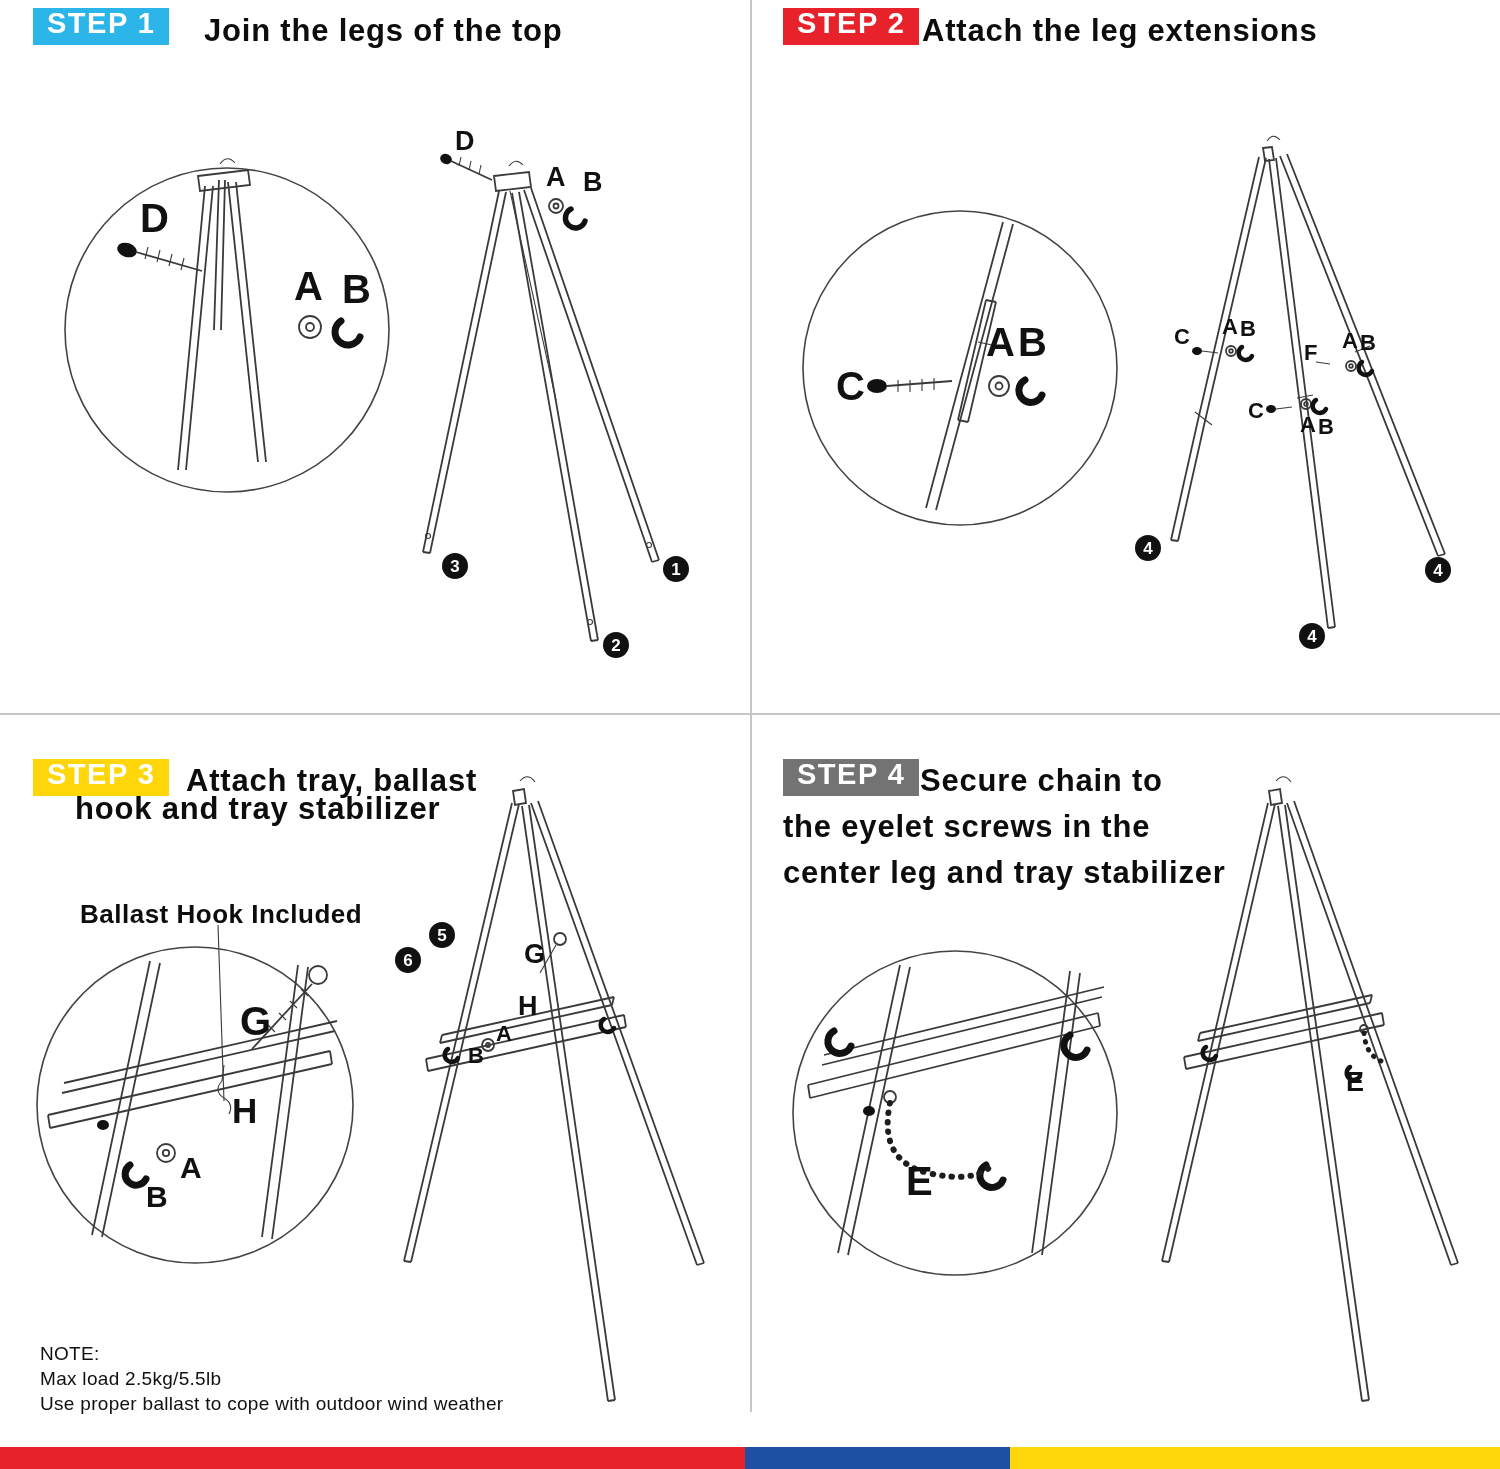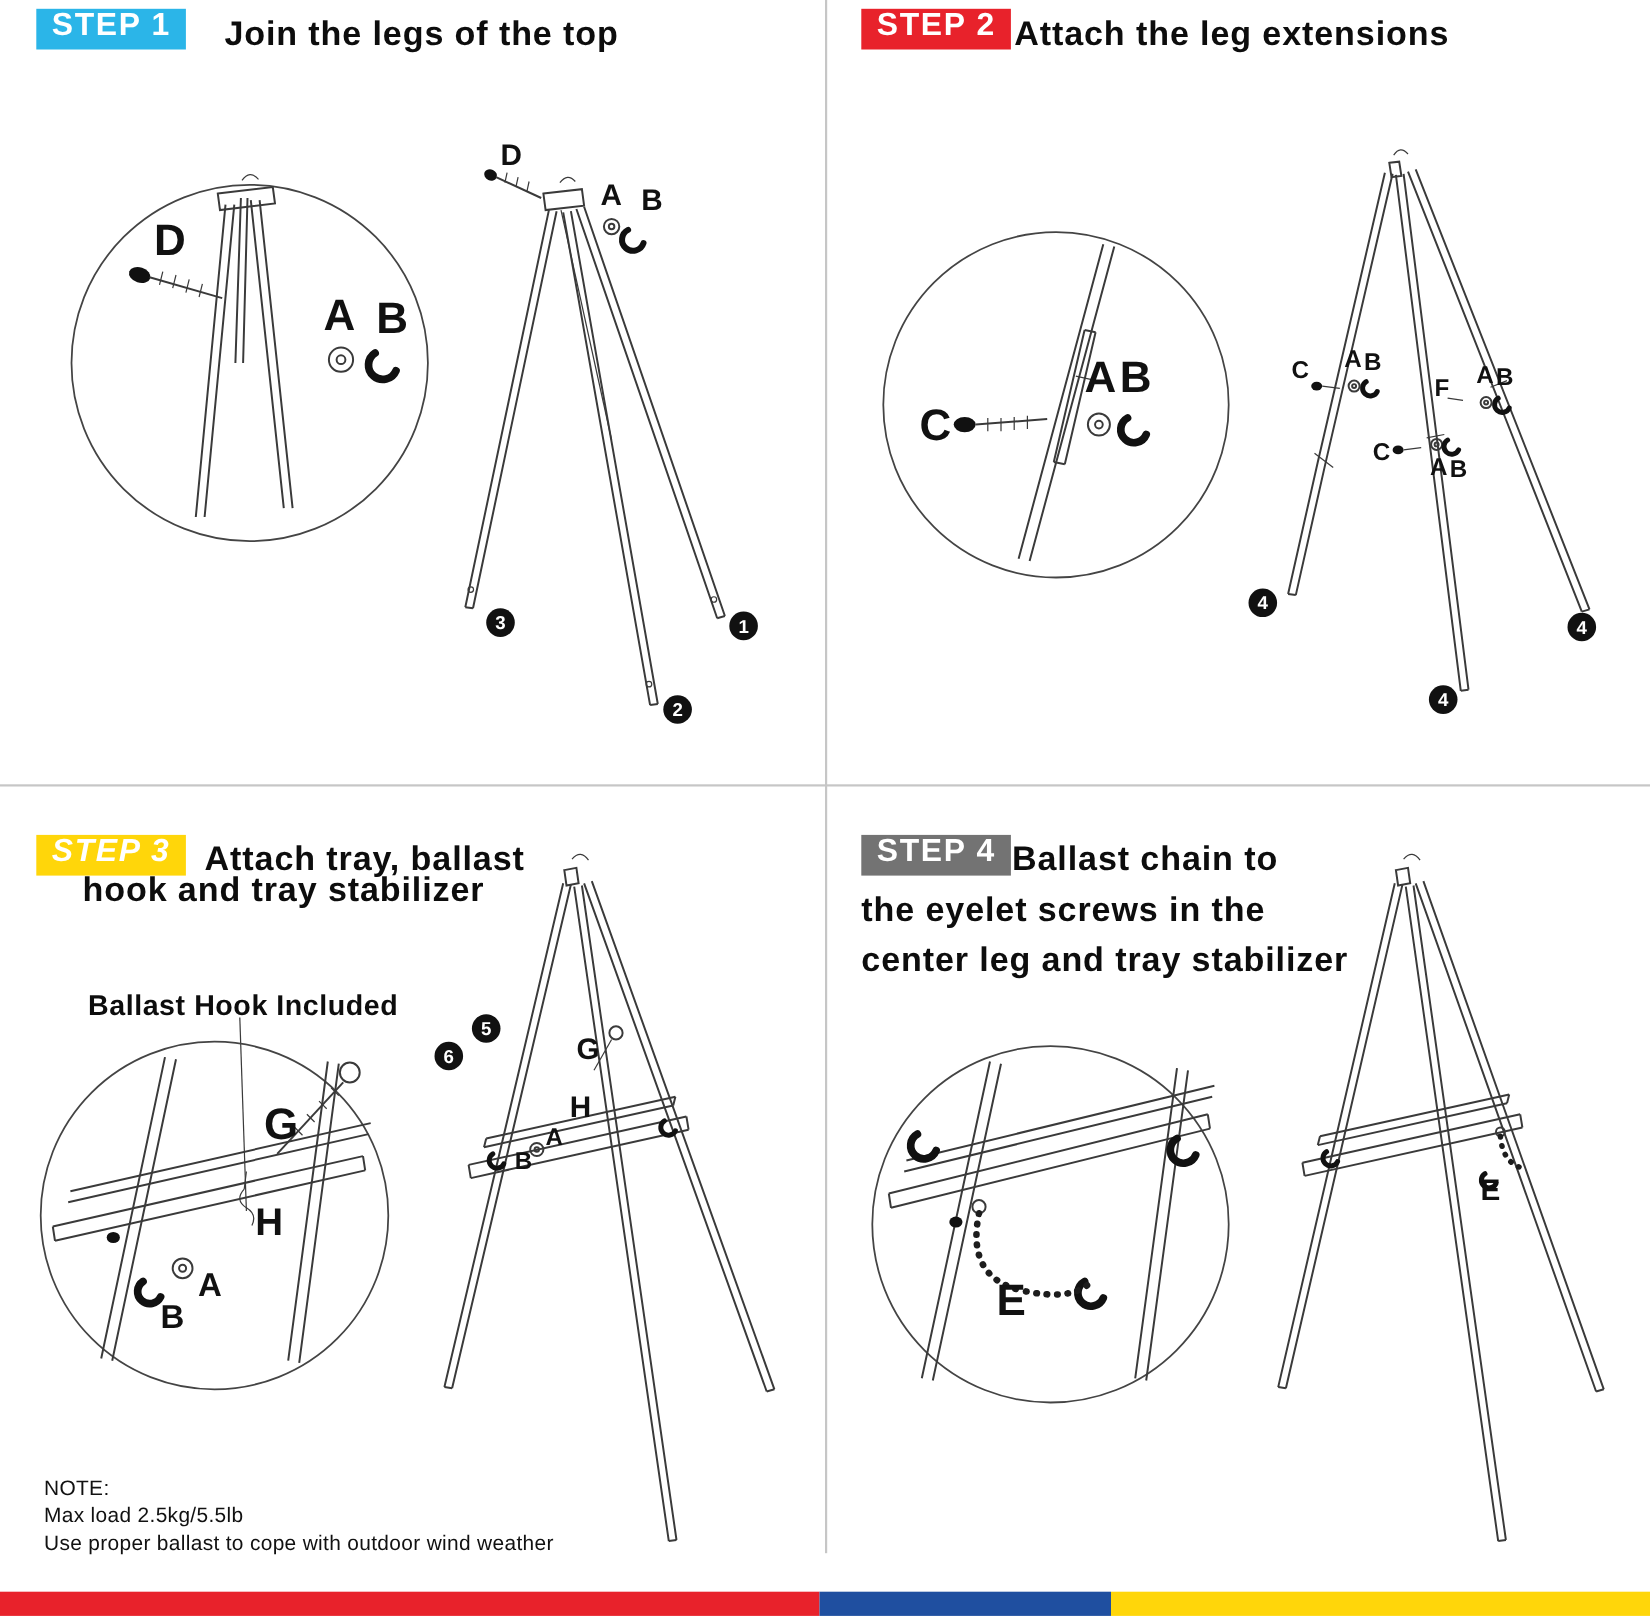--- a/index.html
+++ b/index.html
@@ -260,21 +260,21 @@
       <g class="pb">
         <circle cx="442" cy="222" r="13"></circle>
           <text x="442" y="228">5</text>
       </g>
       <g class="pb">
         <circle cx="408" cy="247" r="13"></circle>
           <text x="408" y="253">6</text>
       </g>
     </svg>
 
-    <div class="step-badge" style="left: 33px; top: 46px; background: rgb(255, 214, 10); font-style: italic;">STEP 3</div>
+    <div class="step-badge" style="left: 33px; top: 46px; background: rgb(255, 214, 10);">STEP 3</div>
     <h2 class="title" style="left:186px; top:50px;">Attach tray, ballast</h2>
     <h2 class="title" style="left:33px; top:78px;margin-left:42px;">hook and tray stabilizer</h2>
     <div class="callout" style="left:80px; top:186px;">Ballast Hook Included</div>
     <div class="note" style="left:40px; top:628px;">
       <div>NOTE:</div>
       <div>Max load 2.5kg/5.5lb</div>
       <div>Use proper ballast to cope with outdoor wind weather</div>
     </div>
   </section>
 
@@ -313,21 +313,21 @@
         <path class="hook xs" d="M456,334 a7,7 0 1 0 10,9"></path>
         <path class="hook xs" d="M600,354 a7,7 0 1 0 10,9"></path>
 
         <circle cx="614" cy="316" r="4"></circle>
         <path class="chain sm" d="M614,320 q2,26 24,30"></path>
         <text class="med" x="596" y="378">E</text>
       </g>
     </svg>
 
     <div class="step-badge" style="left: 33px; top: 46px; background: #737373;">STEP 4</div>
-    <h2 class="title" style="left:170px; top:50px;">Ballast chain to</h2>
+    <h2 class="title" style="left:170px; top:50px;">Secure chain to</h2>
     <h2 class="title" style="left:33px; top:96px;">the eyelet screws in the</h2>
     <h2 class="title" style="left:33px; top:142px;">center leg and tray stabilizer</h2>
   </section>
 
   <div class="divider-v"></div>
   <div class="divider-h"></div>
 
   <footer class="color-bar">
     <div class="seg seg-red" style="background: rgb(232, 34, 43);"></div>
     <div class="seg seg-blue" style="background: rgb(31, 79, 160);"></div>

